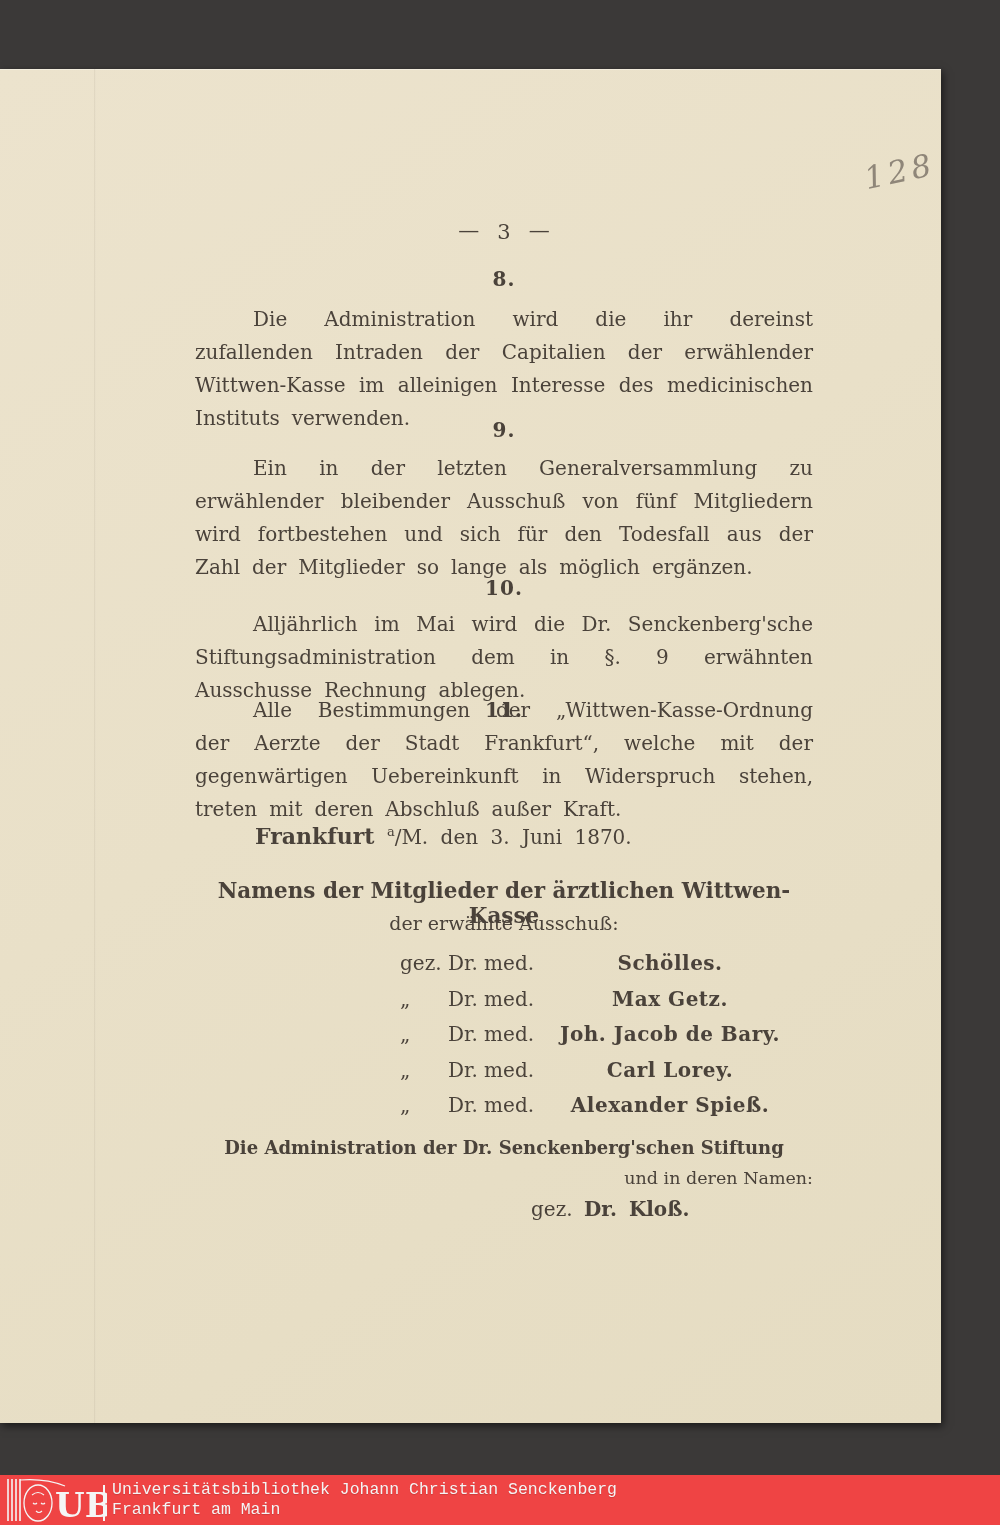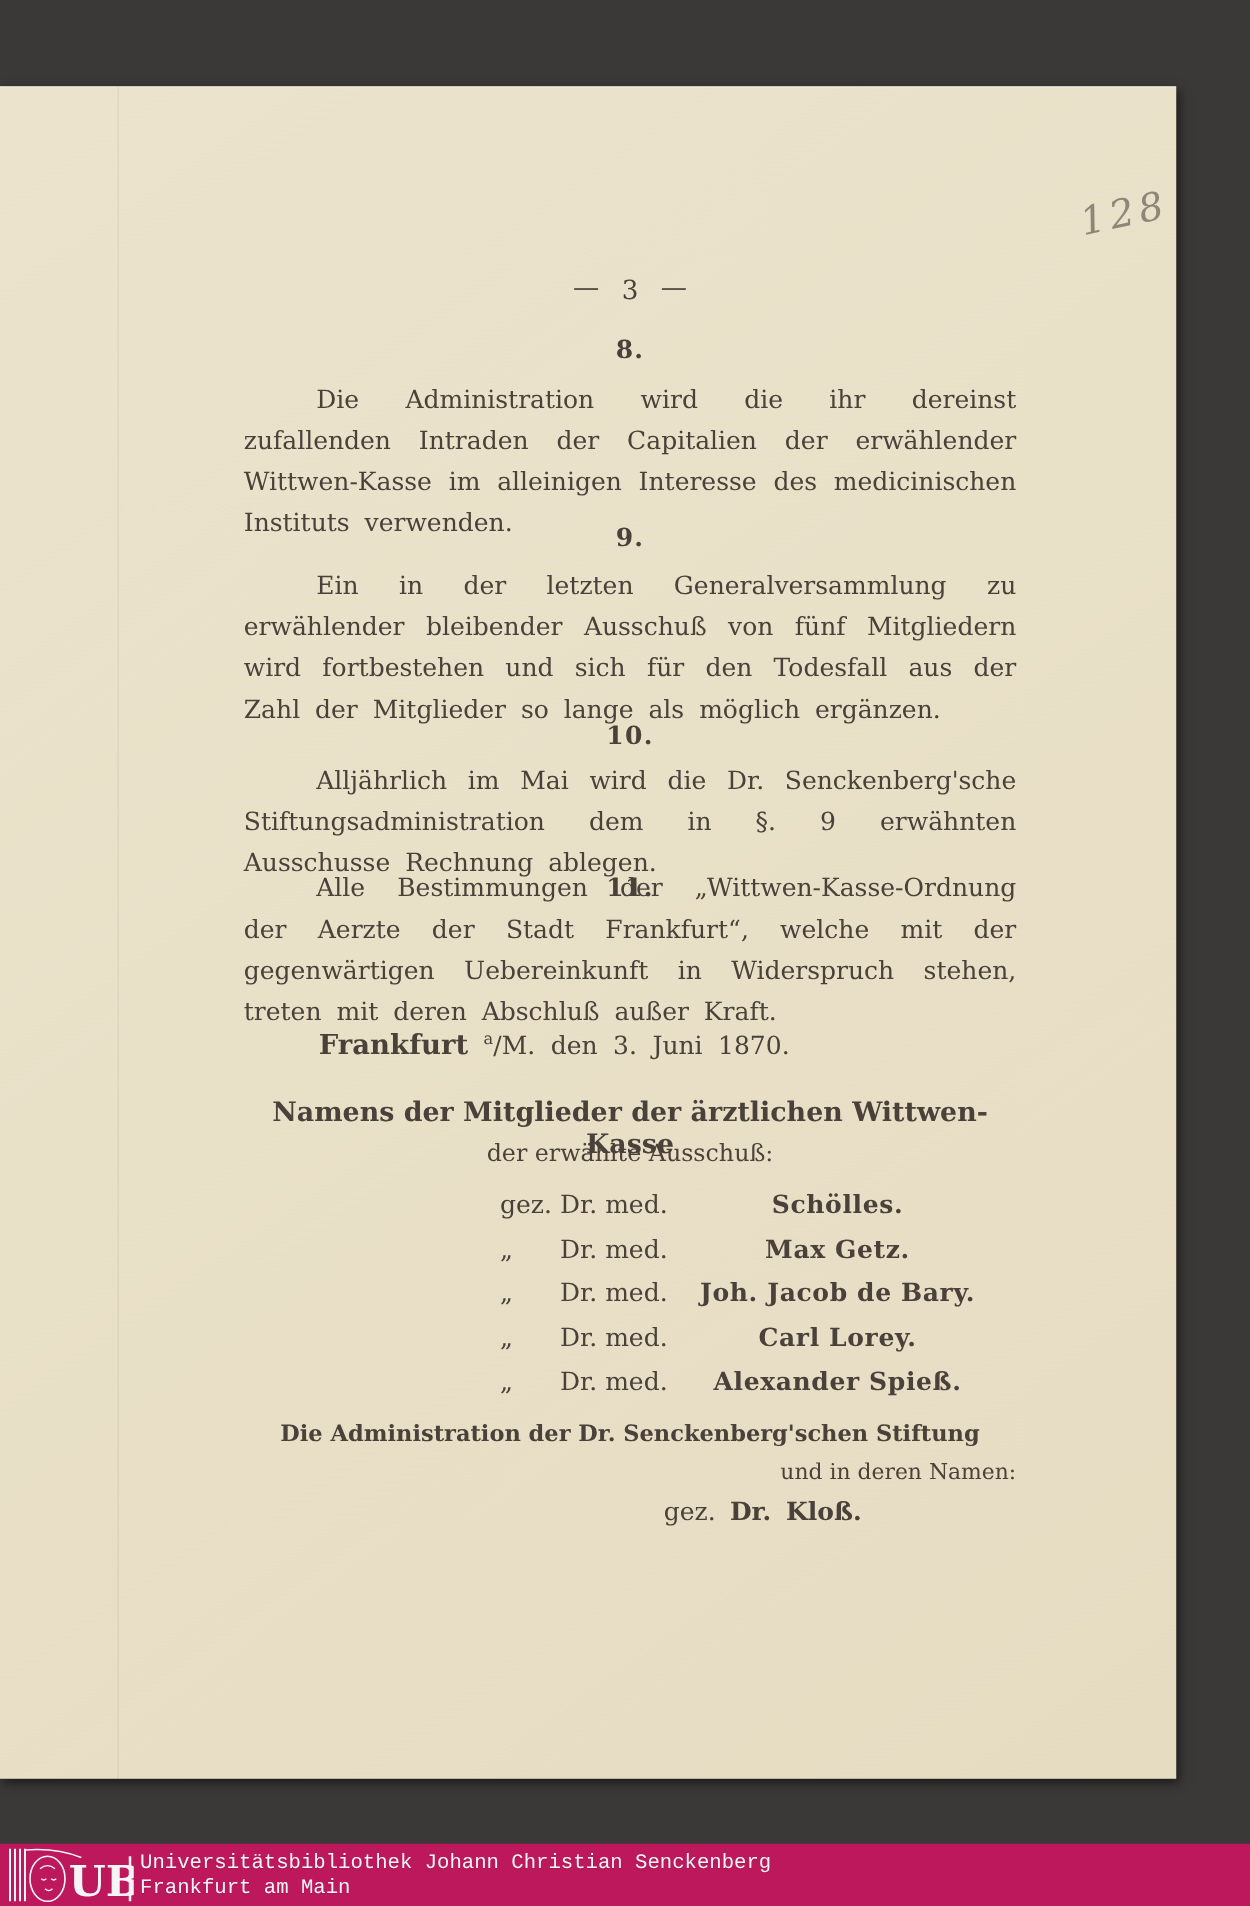--- a/index.html
+++ b/index.html
@@ -65,21 +65,21 @@
   .admin-title{top:1068px;font-size:18px;font-weight:bold;}
   .admin-sub{top:1099px;font-size:17.5px;text-align:right;}
   .signature{
     position:absolute;left:531px;top:1128px;font-size:20px;word-spacing:0.25em;
   }
   .signature .sig-name{font-weight:bold;}
 
   
   .footer{
     position:absolute;left:0;top:1475px;width:1000px;height:50px;
-    background:#be185d;
+    background:#ef4444;
     font-family:"Liberation Sans", sans-serif;color:#f5f5f5;
   }
   .footer-text{
     position:absolute;left:112px;top:5px;
     font-size:16.5px;line-height:20px;
     text-shadow:0 1px 1px rgba(0,0,0,0.15);
     font-family:Liberation Mono, monospace;
   }
   .logo{position:absolute;left:5px;top:2px;}
 </style>

